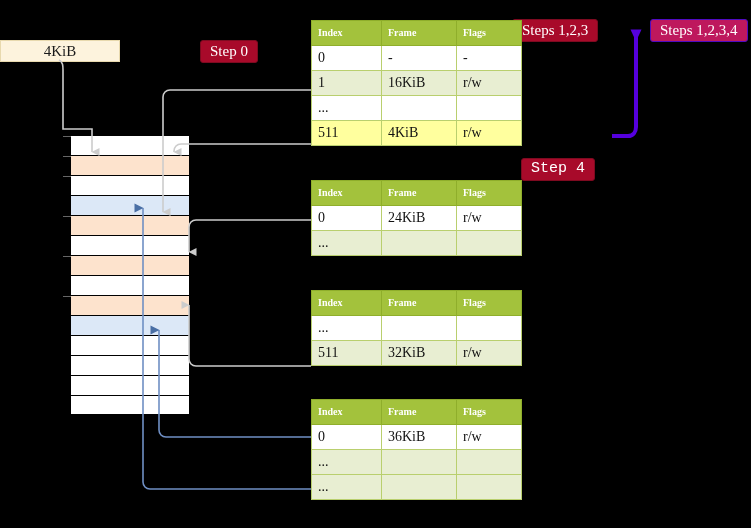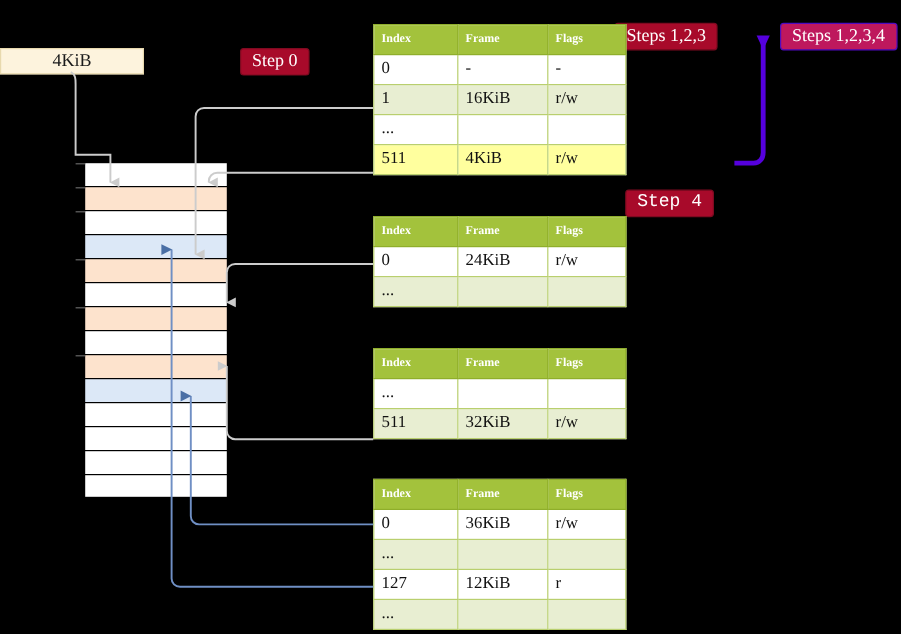--- a/index.html
+++ b/index.html
@@ -259,25 +259,20 @@
   <tbody>
       <tr class="row-white">
         <td class="col-idx">0</td>
         <td class="col-frm">36KiB</td>
         <td class="col-flg">r/w</td>
       </tr>
       <tr class="row-tint">
         <td class="col-idx">...</td>
         <td class="col-frm"></td>
         <td class="col-flg"></td>
-      </tr>
-      <tr class="row-white">
-        <td class="col-idx">127</td>
-        <td class="col-frm">12KiB</td>
-        <td class="col-flg">r</td>
       </tr>
       <tr class="row-tint">
         <td class="col-idx">...</td>
         <td class="col-frm"></td>
         <td class="col-flg"></td>
       </tr>
     </tbody>
 </table>
 
 <svg id="overlay" viewBox="0 0 751 528" xmlns="http://www.w3.org/2000/svg">

